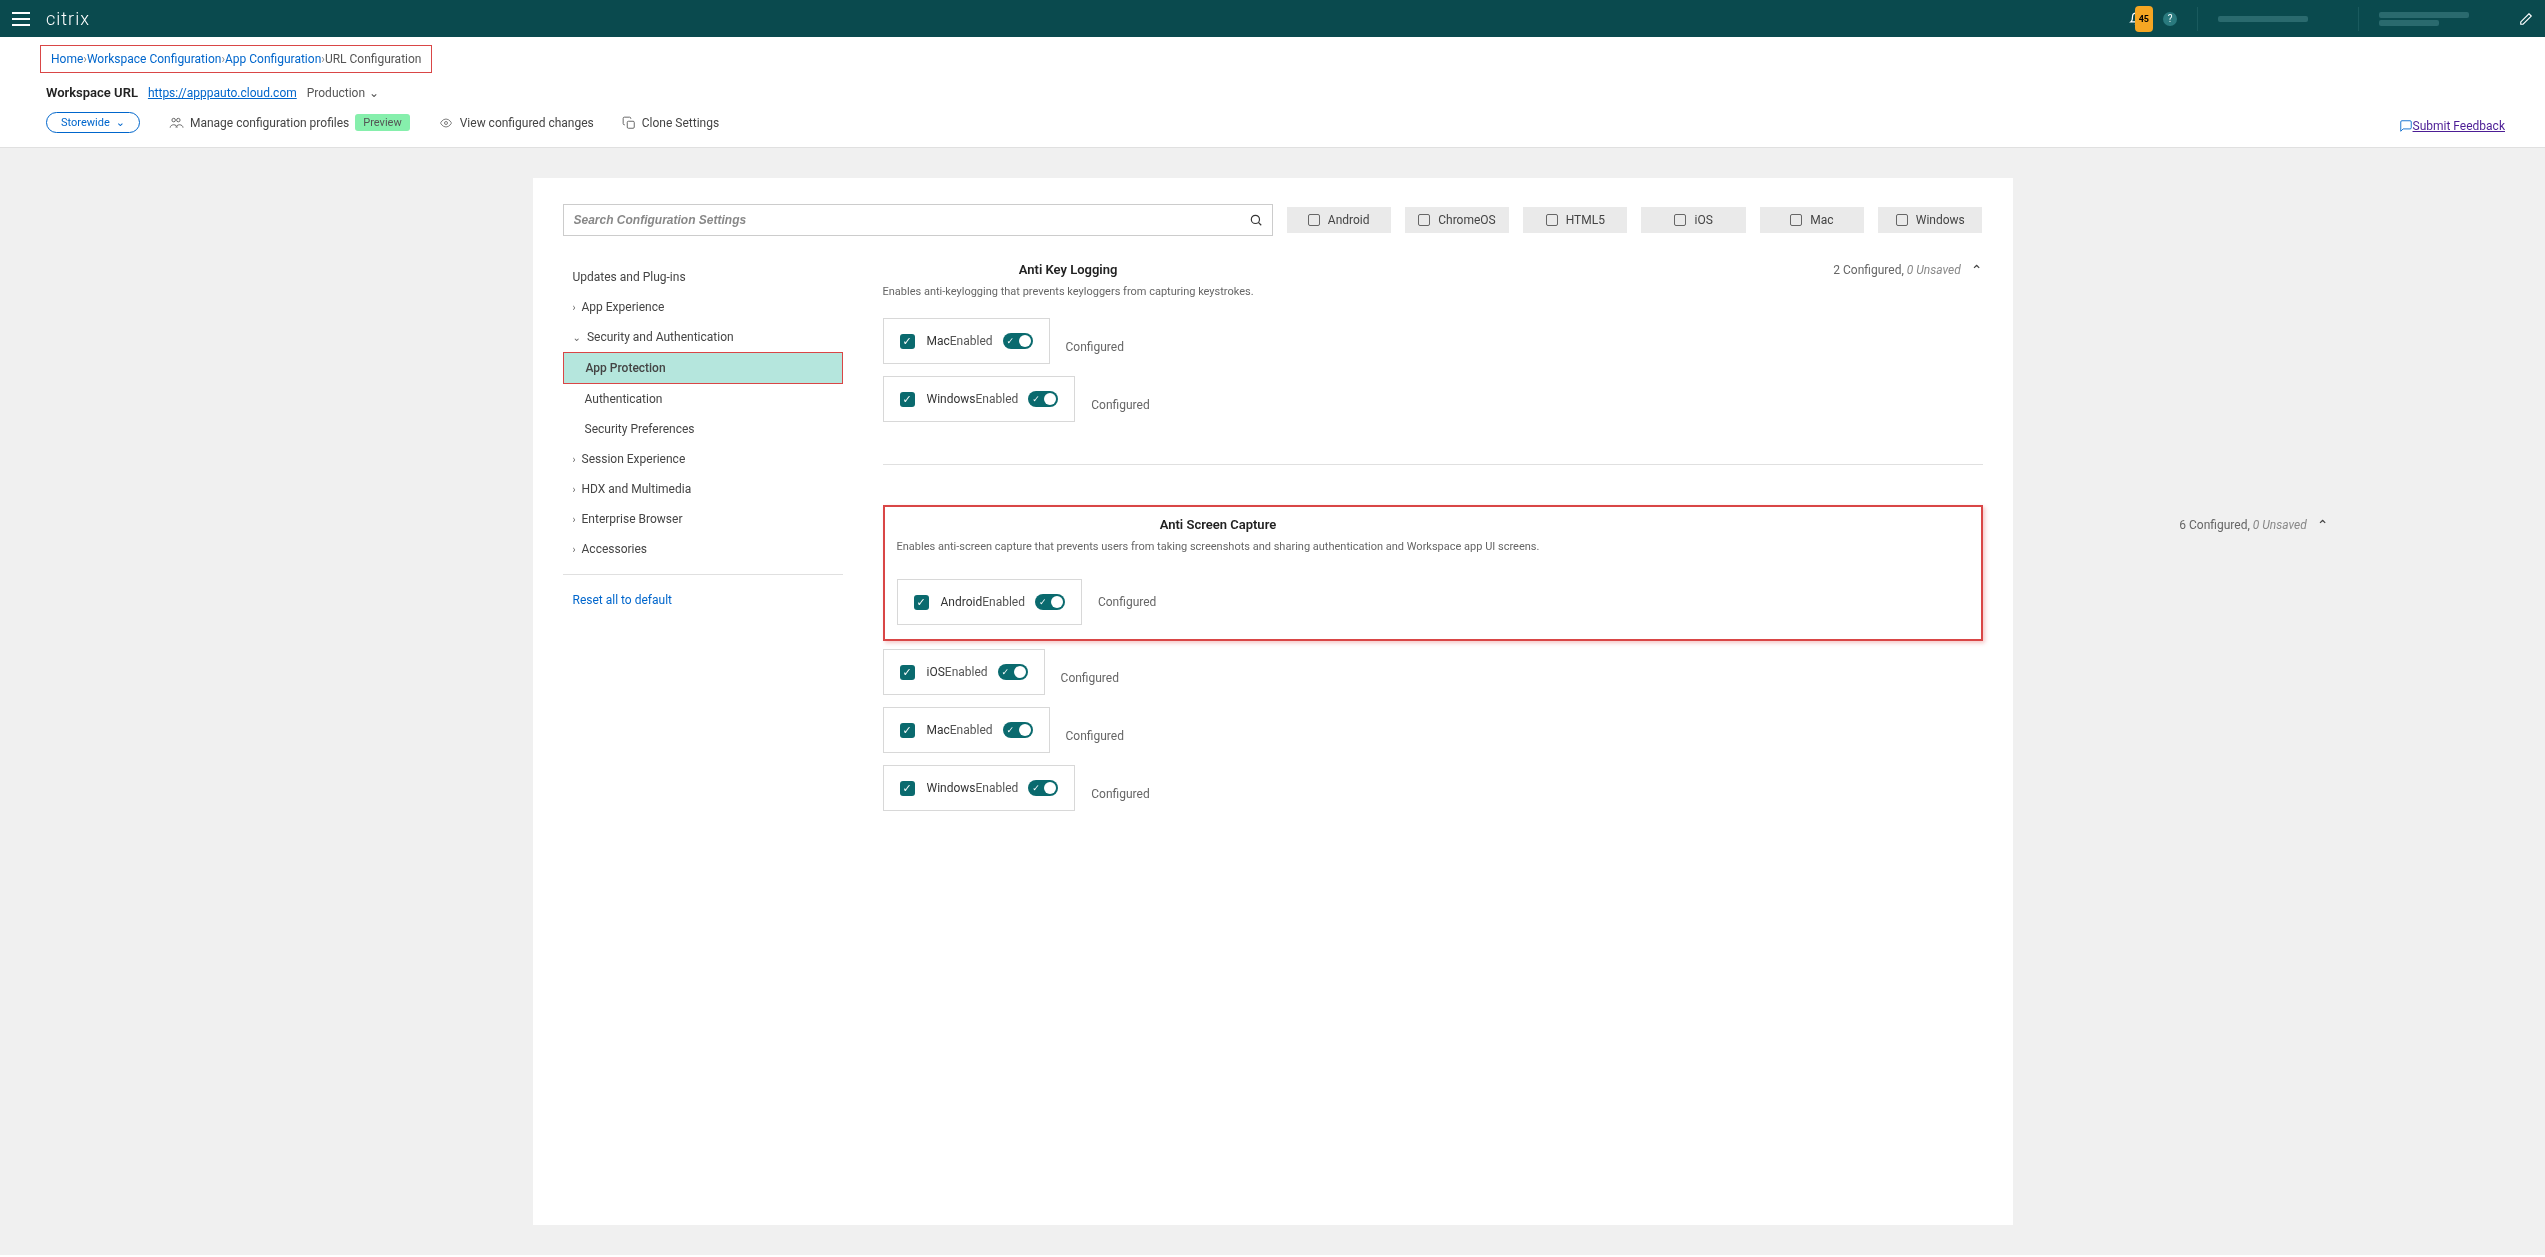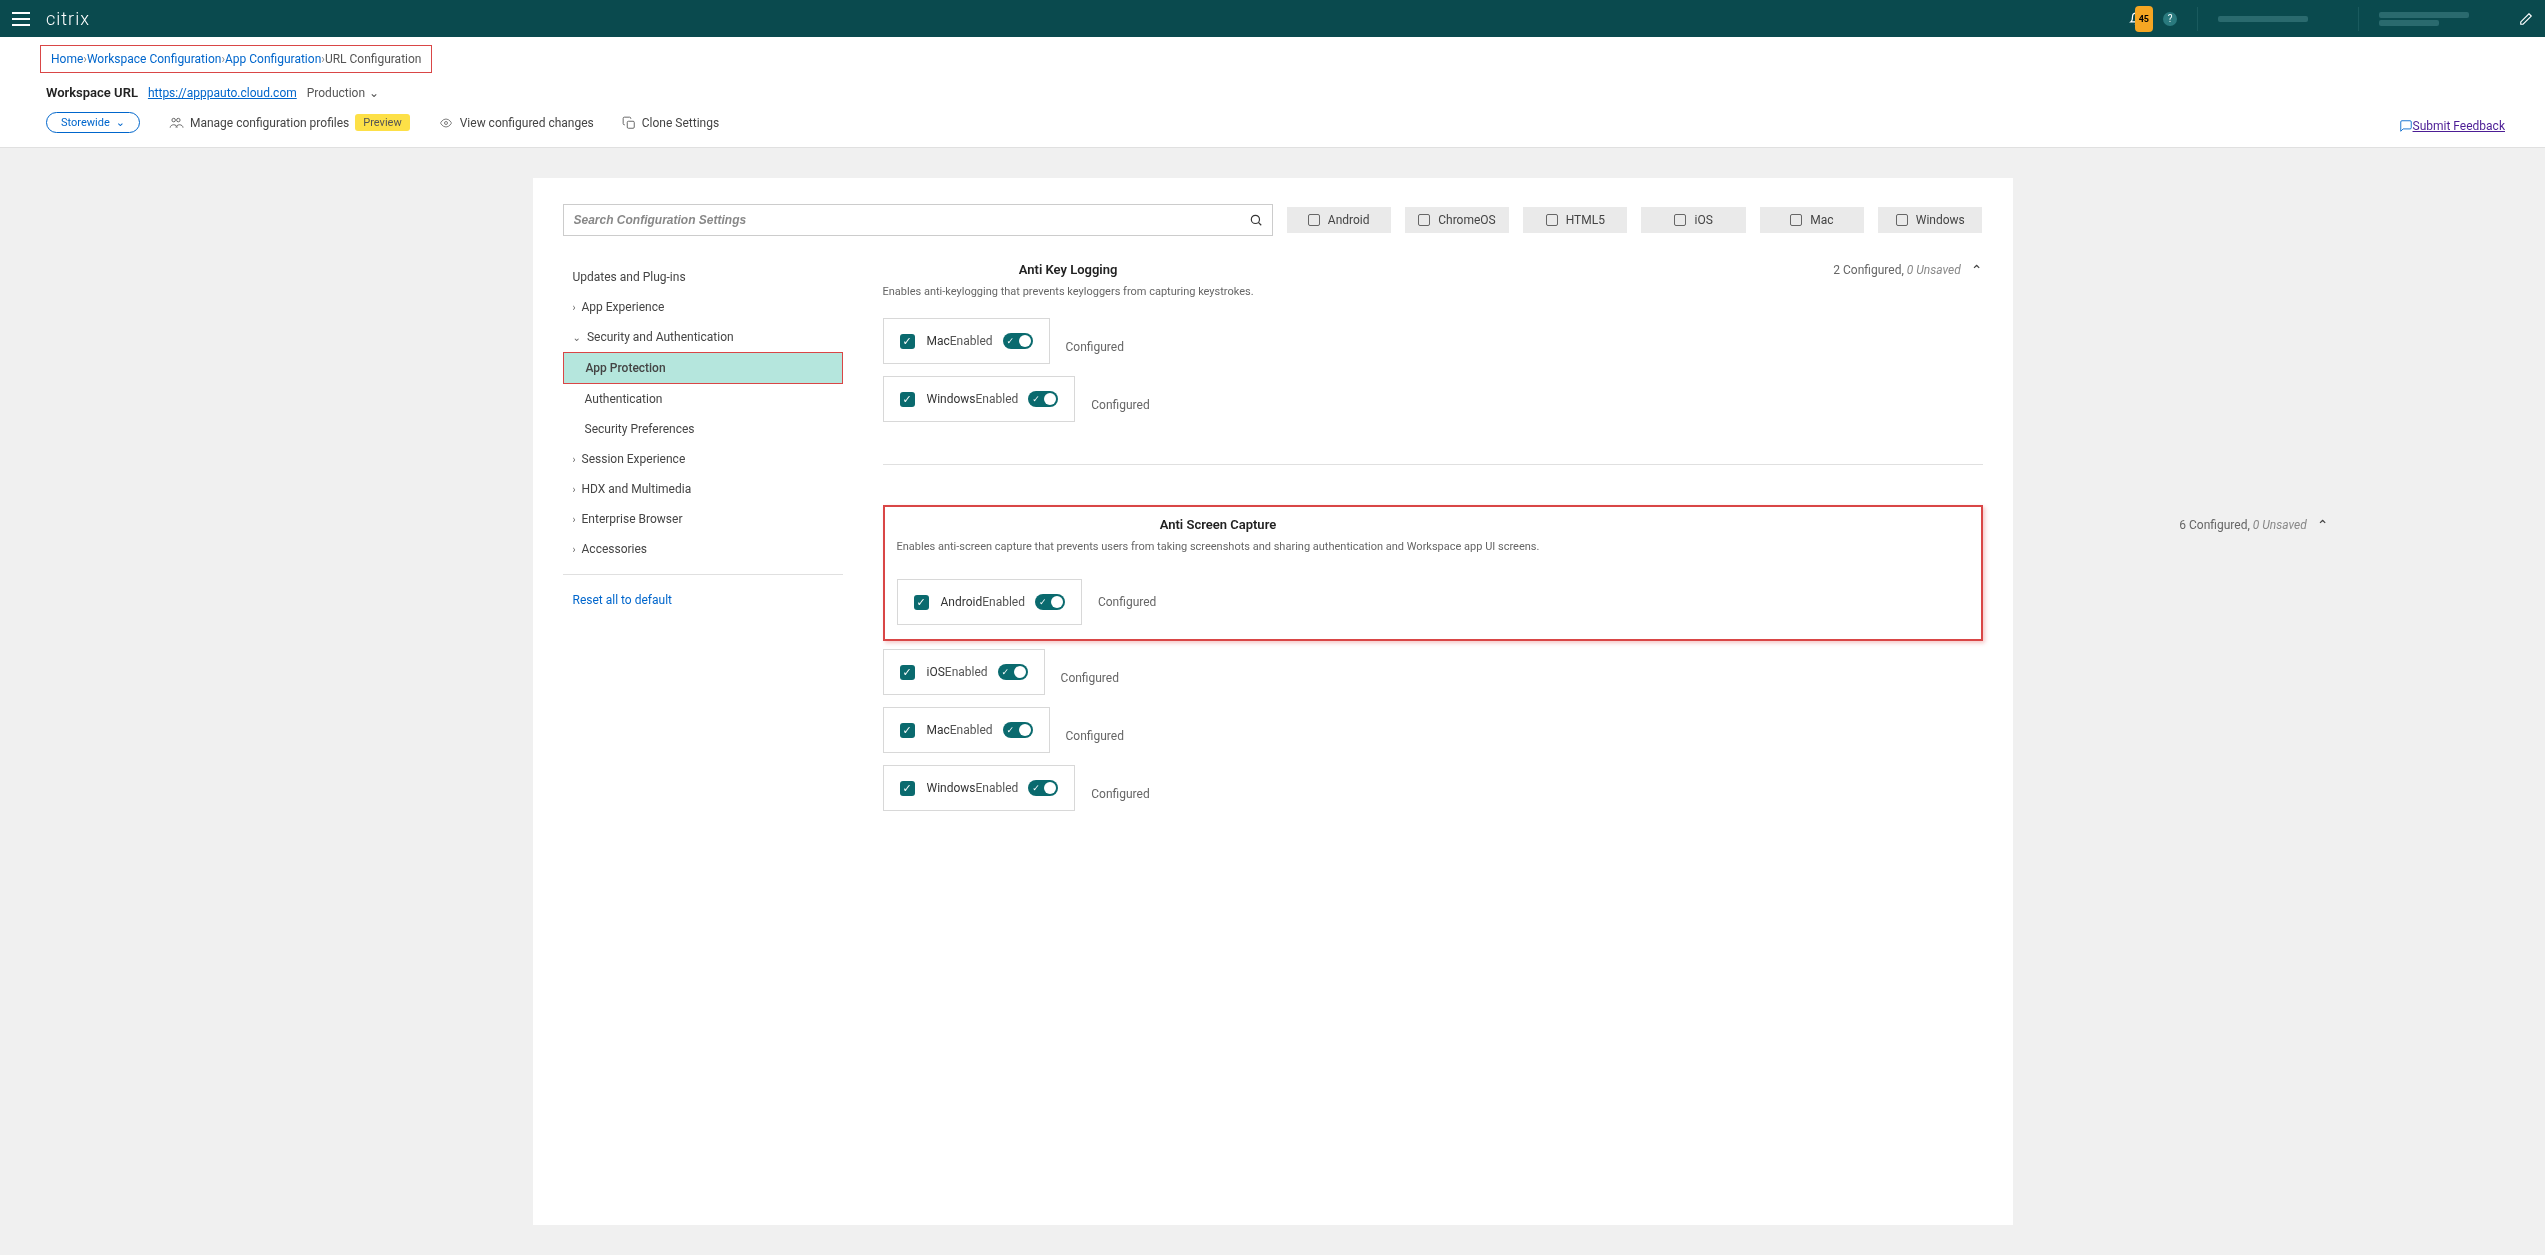--- a/index.html
+++ b/index.html
@@ -30,21 +30,21 @@
 .breadcrumb .current { color: #555; }
 
 .wsurl-row { display: flex; align-items: center; gap: 10px; margin: 12px 0 8px 6px; }
 .wsurl-label { font-weight: 600; font-size: 13px; color: #222; }
 .wsurl-link { color: #0066cc; font-size: 12px; text-decoration: underline; }
 .prod { color: #555; font-size: 12px; display: flex; align-items: center; gap: 4px; cursor: pointer; }
 
 .toolbar { display: flex; align-items: center; gap: 28px; padding: 4px 0 14px 6px; }
 .storewide { border: 1px solid #0066cc; color: #0066cc; border-radius: 12px; padding: 3px 14px; font-size: 11px; display: flex; align-items: center; gap: 6px; cursor: pointer; }
 .tool-item { display: flex; align-items: center; gap: 6px; font-size: 12px; color: #444; cursor: pointer; }
-.preview-pill { background: #fde047; padding: 2px 8px; border-radius: 3px; font-size: 11px; color: #555; }
+.preview-pill { background: #86efac; padding: 2px 8px; border-radius: 3px; font-size: 11px; color: #555; }
 .feedback { position: absolute; right: 40px; bottom: 14px; display: flex; align-items: center; color: #4c1d95; font-size: 12px; cursor: pointer; text-decoration: underline; }
 
 
 .main { background: #f0f0f0; padding: 30px 20px; min-height: calc(100vh - 150px); display: flex; justify-content: center; }
 .panel { background: #fff; width: 100%; max-width: 1480px; padding: 26px 30px; }
 
 .filterrow { display: flex; gap: 14px; align-items: center; }
 .searchbox { position: relative; flex: 0 0 710px; }
 .searchbox input { width: 100%; padding: 8px 32px 8px 10px; border: 1px solid #ccc; font-size: 12px; font-weight: bold; }
 .searchbox input::placeholder { font-style: italic; color: #888; }

